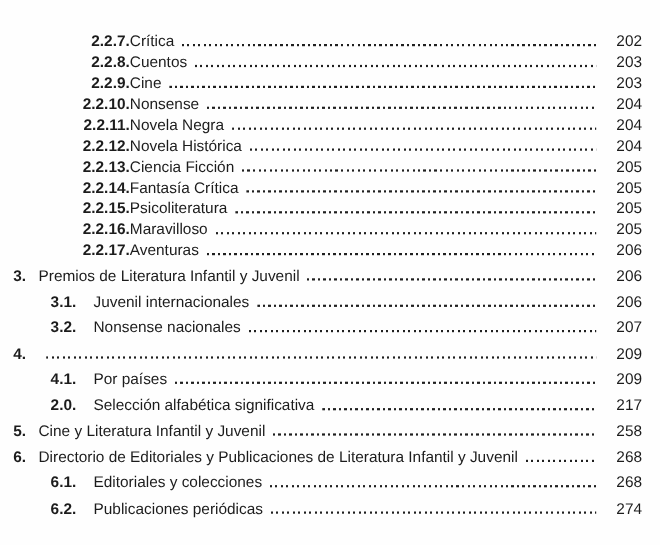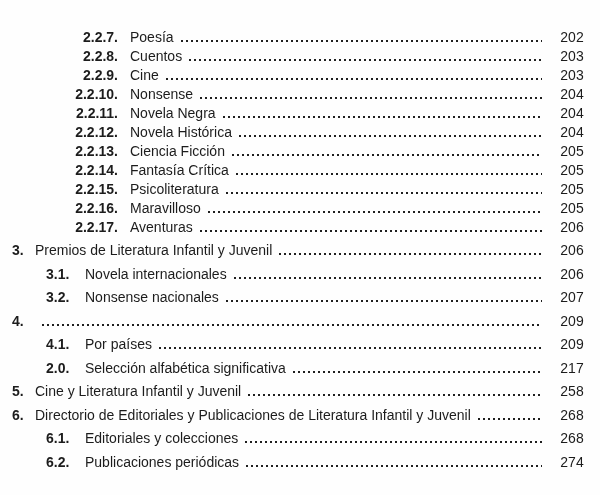--- a/index.html
+++ b/index.html
@@ -24,21 +24,21 @@
   .row.lvl1 { height: 23.5px; padding-left: 12px; }
   .row.lvl2 { height: 23.5px; padding-left: 46px; }
   .row.section-gap { margin-top: 4px; }
   .num {
     font-weight: 700;
     white-space: nowrap;
     flex: 0 0 auto;
   }
   .lvl1 .num { width: 23px; }
   .lvl2 .num { width: 39px; }
-  .lvl3 .num { width: 59px; text-align: right; margin-right: 12px; }
+  .lvl3 .num { width: 59px; text-align: right; }
   .label {
     white-space: nowrap;
     flex: 0 0 auto;
   }
   .dots {
     flex: 1 1 auto;
     min-width: 10px;
     height: 2px;
     margin: 0 12px 0 7px;
     background: repeating-linear-gradient(90deg,
@@ -52,21 +52,21 @@
     white-space: nowrap;
   }
 </style>
 </head>
 <body>
 
 <div class="toc">
   <div>
   <div class="row lvl3">
     <span class="num">2.2.7.</span>
-    <span class="label">Poesía</span>
+    <span class="label">Crítica</span>
     <span class="dots"></span>
     <span class="page">202</span>
   </div>
 
   <div class="row lvl3">
     <span class="num">2.2.8.</span>
     <span class="label">Cuentos</span>
     <span class="dots"></span>
     <span class="page">203</span>
   </div>
@@ -136,21 +136,21 @@
 
   <div class="row lvl1 section-gap">
     <span class="num">3.</span>
     <span class="label">Premios de Literatura Infantil y Juvenil</span>
     <span class="dots"></span>
     <span class="page">206</span>
   </div>
 
   <div class="row lvl2">
     <span class="num">3.1.</span>
-    <span class="label">Novela internacionales</span>
+    <span class="label">Juvenil internacionales</span>
     <span class="dots"></span>
     <span class="page">206</span>
   </div>
 
   <div class="row lvl2">
     <span class="num">3.2.</span>
     <span class="label">Nonsense nacionales</span>
     <span class="dots"></span>
     <span class="page">207</span>
   </div>

